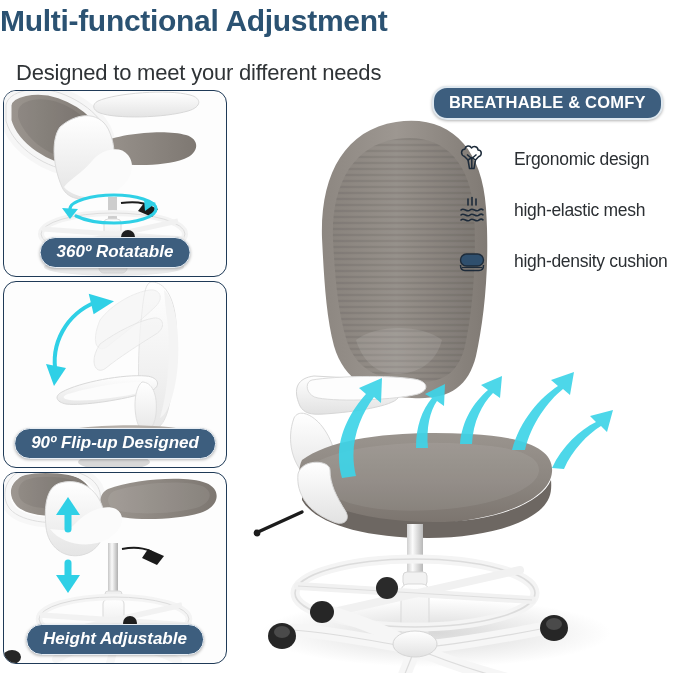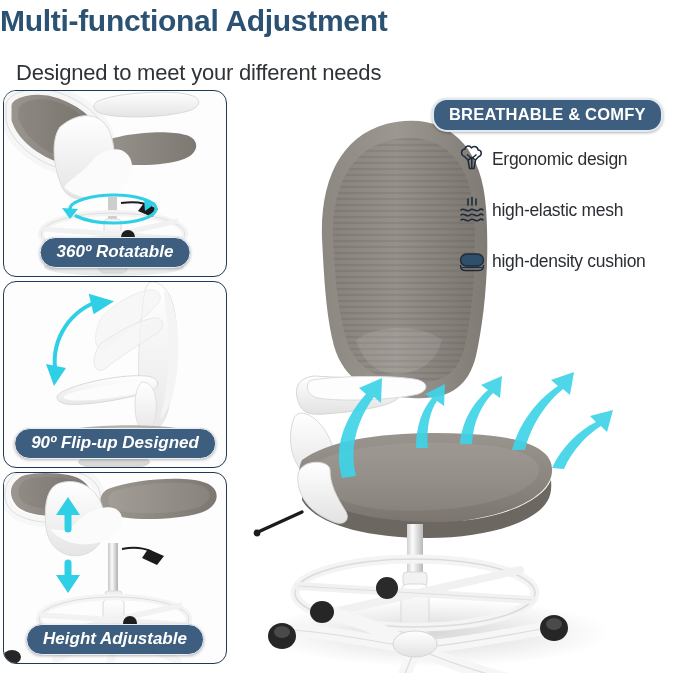--- a/index.html
+++ b/index.html
@@ -40,31 +40,31 @@
     padding:4px 16px 5px 16px;font-size:17px;line-height:20px;
     box-shadow:0 1px 3px rgba(0,0,0,.28);
     z-index:40;
   }
 
   .scene{position:absolute;left:0;top:0;width:100%;height:100%;}
   svg{display:block;}
 
   
   #badge{
-    position:absolute;left:432px;top:98px;
+    position:absolute;left:432px;top:86px;
     background:#3d5e7e;border:2px solid #dfe8ef;border-radius:15px;
     color:#fff;font-weight:bold;font-size:16.5px;letter-spacing:.2px;
     padding:5px 15px 6px 15px;white-space:nowrap;
     box-shadow:0 1px 3px rgba(0,0,0,.3);
     z-index:30;
   }
   #features{position:absolute;left:452px;top:136px;width:227px;z-index:30;}
   .feature{display:flex;align-items:center;height:46px;margin-bottom:5px;}
   .feature .ico{width:40px;flex:0 0 40px;display:flex;align-items:center;justify-content:center;}
-  .feature .txt{font-size:17.5px;color:#2b2f33;white-space:nowrap;letter-spacing:-0.3px;}
+  .feature .txt{font-size:17.5px;color:#2b2f33;white-space:nowrap;letter-spacing:-0.3px;margin-left:22px;}
 
   
   #chair{position:absolute;left:236px;top:88px;width:443px;height:585px;z-index:10;}
 </style>
 </head>
 <body>
 
 <div class="stage">
 
   <div id="header">

